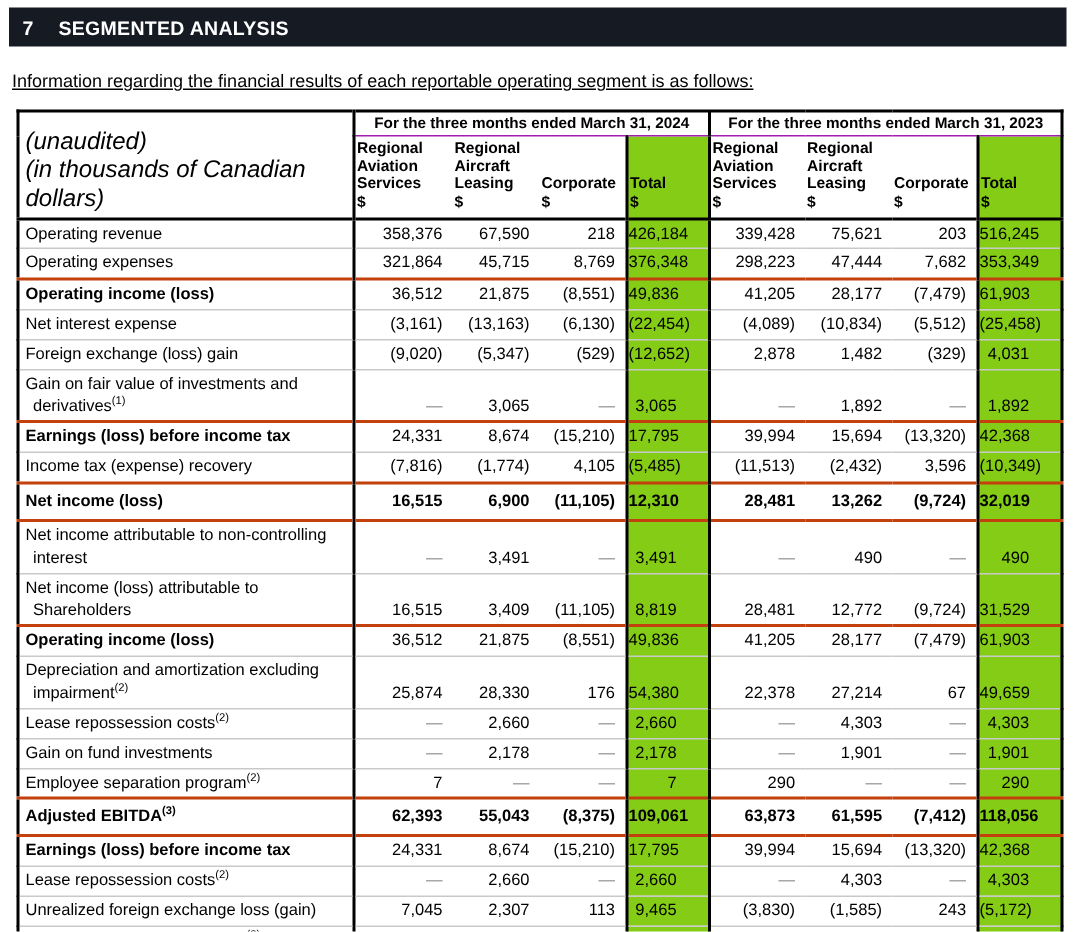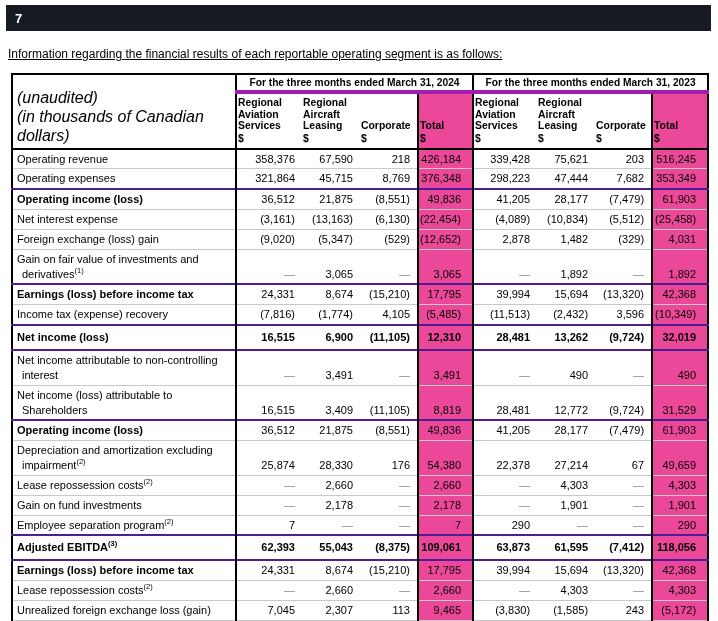--- a/index.html
+++ b/index.html
@@ -11,46 +11,47 @@
   .titlebar .ttl { letter-spacing:.2px; }
 
   .intro { margin:16px 8px 12px 8px; font-size:12px;text-decoration:underline; }
 
   table { border-collapse:collapse; table-layout:fixed; margin-left:11px; width:696px;
           border:2px solid #000; font-size:11px; }
   thead { border-bottom:2px solid #000; }
   th { font-weight:bold; vertical-align:bottom; padding:0; }
   .corner { text-align:left; font-style:italic; font-weight:normal; font-size:16px;
             padding:2px 2px 2px 4px; border-right:2px solid #000; line-height:1.2; }
-  .period { font-size:10.2px; text-align:center; border-bottom:4px solid #a21caf;
+  .period { font-size:10.2px; text-align:center; border-bottom:1px solid #a21caf;
             padding:2px 0 2px; white-space:nowrap;margin-left:18px; }
   .pdiv  { border-right:2px solid #000; }
   .colhdr { text-align:left; font-size:10.4px; line-height:1.12; padding:3px 1px 3px; }
   .colhdr .unit { margin-top:1px; }
 
-  .gold { background:#ec4899; }
+  .gold { background:#84cc16; }
   .tL { border-left:2px solid #000; }
   .tR { border-right:2px solid #000; }
 
-  tbody { border-top:2px solid #4c1d95;border-radius:12px; }
+  tbody { border-top:2px solid #c2410c;border-radius:12px; }
   td { vertical-align:bottom; padding:2px 0; line-height:1.35; }
   td.label { padding-left:9px; text-indent:-5px; padding-right:3px; border-right:2px solid #000; }
   td.num { text-align:right; padding-right:7px; white-space:nowrap; }
-  td.num.gold { padding-right:11px; }
+  td.num.gold { padding-right:21px; }
   tbody tr:not(:first-child) td { border-top:1px solid #c9c9c9; }
   tr.totalrow td { padding-top:4px; padding-bottom:4px; }
   .b { font-weight:bold;margin-top:12px; }
   .dash { color:#8a8a8a; }
   sup { font-size:7.5px; vertical-align:super; line-height:0; }
 </style>
 </head>
 <body>
 
 <div class="titlebar">
   <span class="num">7</span>
+  <span class="ttl">SEGMENTED ANALYSIS</span>
 </div>
 
 <div class="intro">Information regarding the financial results of each reportable operating segment is as follows:</div>
 
 <table>
   <colgroup>
     <col style="width:224px">
       <col style="width:66px">
       <col style="width:58px">
       <col style="width:58px">

